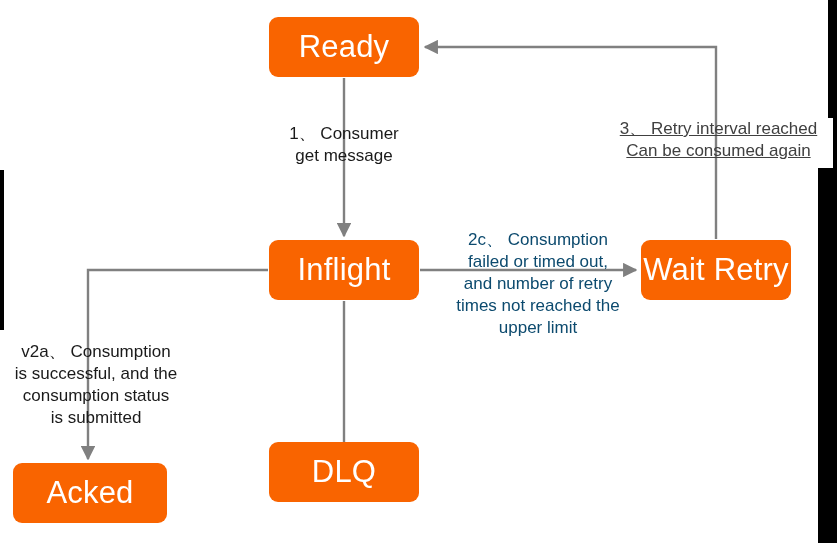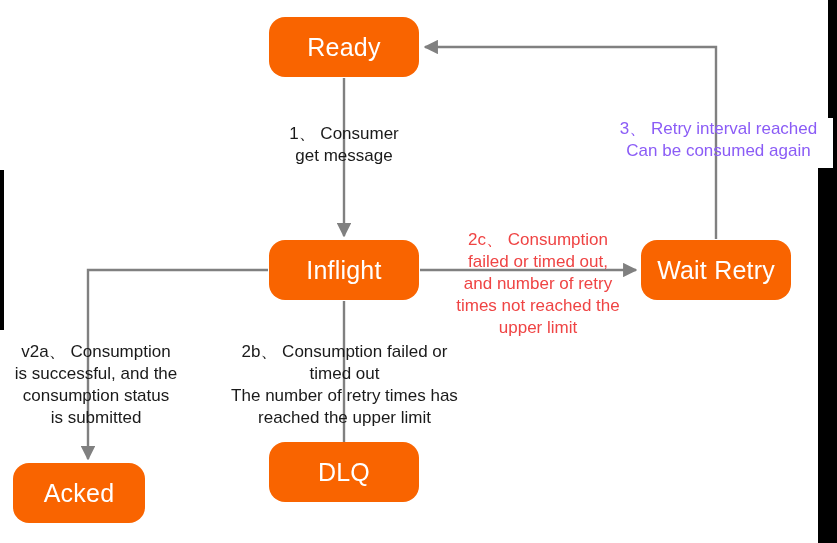--- a/index.html
+++ b/index.html
@@ -32,31 +32,31 @@
     width: 837px; height: 543px;
   }
 
   
   .node {
     position: absolute;
     box-sizing: border-box;
     display: flex;
     align-items: center;
     justify-content: center;
-    border-radius: 16px;
+    border-radius: 9px;
     color: #ffffff;
-    font-size: 25px;
+    font-size: 31px;
     letter-spacing: 0.2px;
     white-space: nowrap;
     user-select: none;
   }
   #node-ready      { left: 269px; top: 17px;  width: 150px; height: 60px; }
   #node-inflight   { left: 269px; top: 240px; width: 150px; height: 60px; }
   #node-waitretry  { left: 641px; top: 240px; width: 150px; height: 60px; }
-  #node-acked      { left: 13px;  top: 463px; width: 132px; height: 60px; }
+  #node-acked      { left: 13px;  top: 463px; width: 154px; height: 60px; }
   #node-dlq        { left: 269px; top: 442px; width: 150px; height: 60px; }
 
   
   .label {
     position: absolute;
     color: #1a1a1a;
     font-size: 17px;
     line-height: 22px;
     text-align: center;
     white-space: pre-line;
@@ -102,38 +102,34 @@
     </g>
 
     <g>
       <path d="M 344 301 L 344 459" stroke="#808080" stroke-width="2.4" fill="none" marker-end="url(#arrow)"></path>
     </g>
   </svg>
 
   <div class="label" id="label-1" style="color: rgb(26, 26, 26);">1、 Consumer
 get message</div>
 
-  <div class="label" id="label-2c" style="color: #ef4444;">2c、 Consumption
+  <div class="label" id="label-2c" style="color: #0c4a6e;">2c、 Consumption
 failed or timed out,
 and number of retry
 times not reached the
 upper limit</div>
 
-  <div class="label" id="label-3" style="color: #8b5cf6;">3、 Retry interval reached
+  <div class="label" id="label-3" style="color: #404040; text-decoration: underline;">3、 Retry interval reached
 Can be consumed again</div>
 
   <div class="label" id="label-v2a" style="color: rgb(26, 26, 26);">v2a、 Consumption
 is successful, and the
 consumption status
 is submitted</div>
 
-  <div class="label" id="label-2b" style="color: rgb(26, 26, 26);">2b、 Consumption failed or
-timed out
-The number of retry times has
-reached the upper limit</div>
 
   <div class="node" id="node-ready" style="background: rgb(249, 100, 0); color: rgb(255, 255, 255);">Ready</div>
 
   <div class="node" id="node-waitretry" style="background: rgb(249, 100, 0); color: rgb(255, 255, 255);">Wait Retry</div>
 
   <div class="node" id="node-inflight" style="background: rgb(249, 100, 0); color: rgb(255, 255, 255);">Inflight</div>
 
   <div class="node" id="node-acked" style="background: rgb(249, 100, 0); color: rgb(255, 255, 255);">Acked</div>
 
   <div class="node" id="node-dlq" style="background: rgb(249, 100, 0); color: rgb(255, 255, 255);">DLQ</div>

